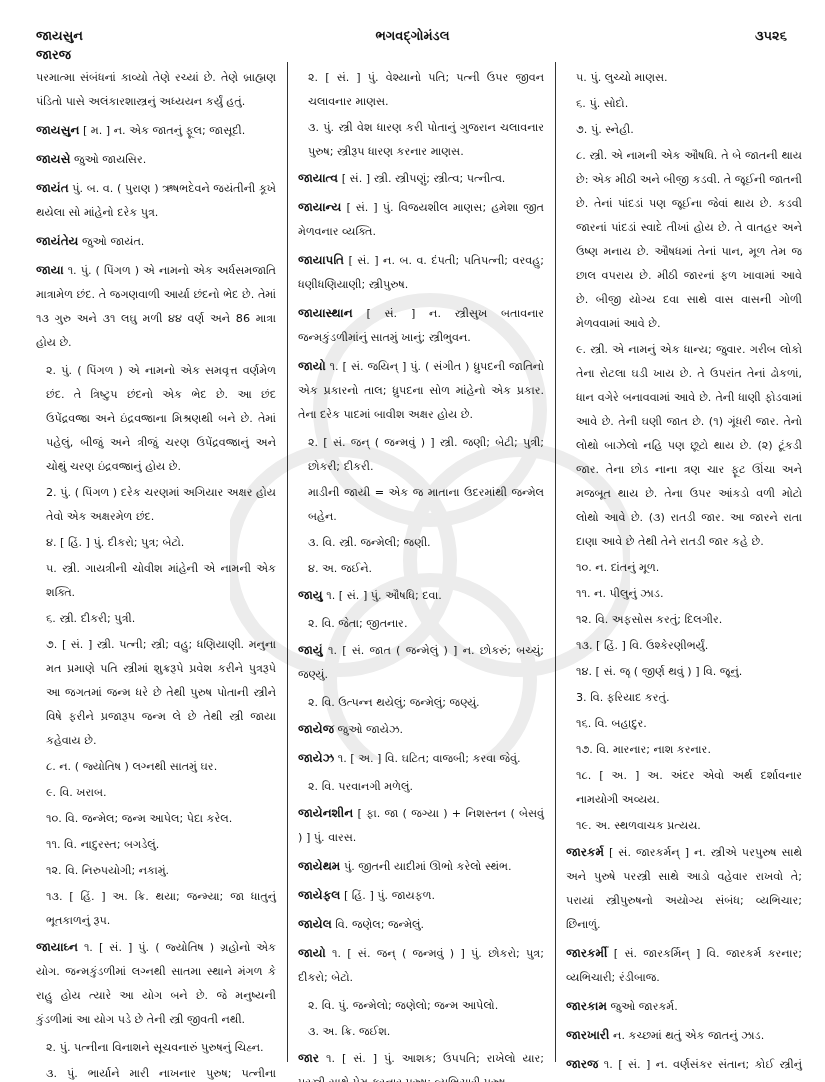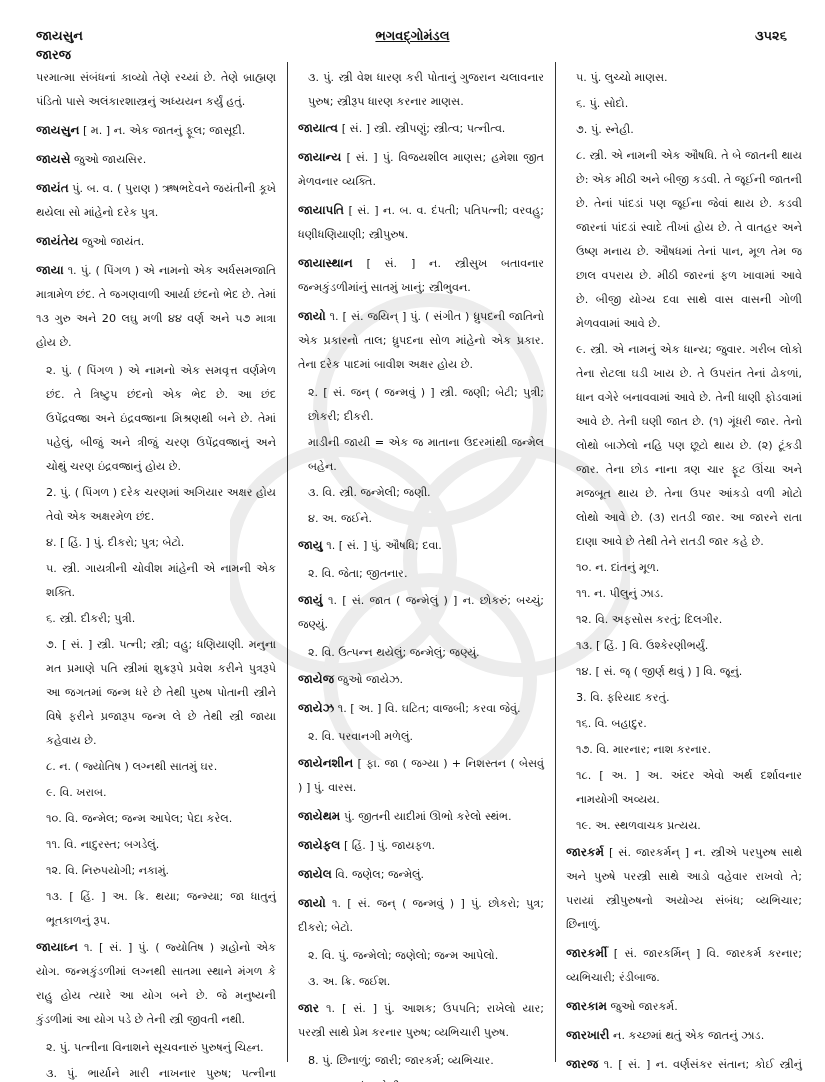--- a/index.html
+++ b/index.html
@@ -10,21 +10,21 @@
   .watermark {
     position: absolute; left: 230px; top: 260px; width: 400px; height: 500px;
     pointer-events: none; z-index: 0;
   }
   .header {
     position: absolute; top: 28px; left: 0; width: 825px; height: 20px;
     font-size: 13px; font-weight: bold;
   }
   .header .left { position: absolute; left: 36px; top: 0; }
   .header .left2 { position: absolute; left: 36px; top: 19px; }
-  .header .center { position: absolute; left: 0; width: 825px; text-align: center; top: 0; text-decoration: underline; }
+  .header .center { position: absolute; left: 0; width: 825px; text-align: center; top: 0; }
   .header .right { position: absolute; right: 38px; top: 0; }
   .col {
     position: absolute; top: 66px; font-size: 11.2px; line-height: 24px; z-index: 1;
     text-align: justify;
   }
   .col1 { left: 36px; width: 240px; }
   .col2 { left: 298px; width: 246px; }
   .col3 { left: 566px; width: 236px; }
   .rule { position: absolute; top: 62px; width: 1px; background: #333; height: 1000px; }
   .rule1 { left: 287px; }
@@ -55,40 +55,41 @@
 
 <div class="rule rule1"></div>
 <div class="rule rule2"></div>
 
 <div class="col col1">
     <div class="entry"><span>પરમાત્મા સંબંધનાં કાવ્યો તેણે રચ્યાં છે. તેણે બ્રાહ્મણ પંડિતો પાસે અલંકારશાસ્ત્રનું અધ્યયન કર્યું હતું.</span></div>
     <div class="entry"><span class="hw">જાયસુન</span> <span>[ મ. ] ન. એક જાતનું ફૂલ; જાસૂદી.</span></div>
     <div class="entry"><span class="hw">જાયસે</span> <span>જુઓ જાયસિર.</span></div>
     <div class="entry"><span class="hw">જાયંત</span> <span>પું. બ. વ. ( પુરાણ ) ઋષભદેવને જયંતીની કૂખે થયેલા સો માંહેનો દરેક પુત્ર.</span></div>
     <div class="entry"><span class="hw">જાયંતેય</span> <span>જુઓ જાયંત.</span></div>
-    <div class="entry"><span class="hw">જાયા</span> <span>૧. પું. ( પિંગળ ) એ નામનો એક અર્ધસમજાતિ માત્રામેળ છંદ. તે જગણવાળી આર્યા છંદનો ભેદ છે. તેમાં ૧૩ ગુરુ અને 20 લઘુ મળી ૪૪ વર્ણ અને ૫૭ માત્રા હોય છે.</span></div>
+    <div class="entry"><span class="hw">જાયા</span> <span>૧. પું. ( પિંગળ ) એ નામનો એક અર્ધસમજાતિ માત્રામેળ છંદ. તે જગણવાળી આર્યા છંદનો ભેદ છે. તેમાં ૧૩ ગુરુ અને ૩૧ લઘુ મળી ૪૪ વર્ણ અને 86 માત્રા હોય છે.</span></div>
     <div class="entry sense"><span>૨. પું. ( પિંગળ ) એ નામનો એક સમવૃત્ત વર્ણમેળ છંદ. તે ત્રિષ્ટુપ છંદનો એક ભેદ છે. આ છંદ ઉપેંદ્રવજ્રા અને ઇંદ્રવજ્રાના મિશ્રણથી બને છે. તેમાં પહેલું, બીજું અને ત્રીજું ચરણ ઉપેંદ્રવજ્રાનું અને ચોથું ચરણ ઇંદ્રવજ્રાનું હોય છે.</span></div>
     <div class="entry sense"><span>2. પું. ( પિંગળ ) દરેક ચરણમાં અગિયાર અક્ષર હોય તેવો એક અક્ષરમેળ છંદ.</span></div>
     <div class="entry sense"><span>૪. [ હિં. ] પું. દીકરો; પુત્ર; બેટો.</span></div>
     <div class="entry sense"><span>૫. સ્ત્રી. ગાયત્રીની ચોવીશ માંહેની એ નામની એક શક્તિ.</span></div>
     <div class="entry sense"><span>૬. સ્ત્રી. દીકરી; પુત્રી.</span></div>
     <div class="entry sense"><span>૭. [ સં. ] સ્ત્રી. પત્ની; સ્ત્રી; વહુ; ધણિયાણી. મનુના મત પ્રમાણે પતિ સ્ત્રીમાં શુક્રરૂપે પ્રવેશ કરીને પુત્રરૂપે આ જગતમાં જન્મ ધરે છે તેથી પુરુષ પોતાની સ્ત્રીને વિષે ફરીને પ્રજારૂપ જન્મ લે છે તેથી સ્ત્રી જાયા કહેવાય છે.</span></div>
     <div class="entry sense"><span>૮. ન. ( જ્યોતિષ ) લગ્નથી સાતમું ઘર.</span></div>
     <div class="entry sense"><span>૯. વિ. ખરાબ.</span></div>
     <div class="entry sense"><span>૧૦. વિ. જન્મેલ; જન્મ આપેલ; પેદા કરેલ.</span></div>
     <div class="entry sense"><span>૧૧. વિ. નાદુરસ્ત; બગડેલું.</span></div>
     <div class="entry sense"><span>૧૨. વિ. નિરુપયોગી; નકામું.</span></div>
     <div class="entry sense"><span>૧૩. [ હિં. ] અ. ક્રિ. થયા; જન્મ્યા; જા ધાતુનું ભૂતકાળનું રૂપ.</span></div>
     <div class="entry"><span class="hw">જાયાઘ્ન</span> <span>૧. [ સં. ] પું. ( જ્યોતિષ ) ગ્રહોનો એક યોગ. જન્મકુંડળીમાં લગ્નથી સાતમા સ્થાને મંગળ કે રાહુ હોય ત્યારે આ યોગ બને છે. જે મનુષ્યની કુંડળીમાં આ યોગ પડે છે તેની સ્ત્રી જીવતી નથી.</span></div>
     <div class="entry sense"><span>૨. પું. પત્નીના વિનાશને સૂચવનારું પુરુષનું ચિહ્ન.</span></div>
     <div class="entry sense"><span>૩. પું. ભાર્યાને મારી નાખનાર પુરુષ; પત્નીના વિનાશસૂચક લક્ષણવાળો પતિ.</span></div>
     <div class="entry"><span class="hw">જાયાજખમી</span> <span>વિ. ઘાયલ થયેલું.</span></div>
     <div class="entry"><span class="hw">જાયાજીવ</span> <span>૧. પું. એક જાતનું પક્ષી; બગલો.</span></div>
   </div>
 <div class="col col2">
+    <div class="entry sense"><span>૨. [ સં. ] પું. વેશ્યાનો પતિ; પત્ની ઉપર જીવન ચલાવનાર માણસ.</span></div>
     <div class="entry sense"><span>૩. પું. સ્ત્રી વેશ ધારણ કરી પોતાનું ગુજરાન ચલાવનાર પુરુષ; સ્ત્રીરૂપ ધારણ કરનાર માણસ.</span></div>
     <div class="entry"><span class="hw">જાયાત્વ</span> <span>[ સં. ] સ્ત્રી. સ્ત્રીપણું; સ્ત્રીત્વ; પત્નીત્વ.</span></div>
     <div class="entry"><span class="hw">જાયાન્ય</span> <span>[ સં. ] પું. વિજયશીલ માણસ; હમેશા જીત મેળવનાર વ્યક્તિ.</span></div>
     <div class="entry"><span class="hw">જાયાપતિ</span> <span>[ સં. ] ન. બ. વ. દંપતી; પતિપત્ની; વરવહુ; ધણીધણિયાણી; સ્ત્રીપુરુષ.</span></div>
     <div class="entry"><span class="hw">જાયાસ્થાન</span> <span>[ સં. ] ન. સ્ત્રીસુખ બતાવનાર જન્મકુંડળીમાંનું સાતમું ખાનું; સ્ત્રીભુવન.</span></div>
     <div class="entry"><span class="hw">જાયો</span> <span>૧. [ સં. જયિન્ ] પું. ( સંગીત ) ધ્રુપદની જાતિનો એક પ્રકારનો તાલ; ધ્રુપદના સોળ માંહેનો એક પ્રકાર. તેના દરેક પાદમાં બાવીશ અક્ષર હોય છે.</span></div>
     <div class="entry sense"><span>૨. [ સં. જન્ ( જન્મવું ) ] સ્ત્રી. જણી; બેટી; પુત્રી; છોકરી; દીકરી.</span></div>
     <div class="entry sense indent2"><span>માડીની જાયી = એક જ માતાના ઉદરમાંથી જન્મેલ બહેન.</span></div>
     <div class="entry sense"><span>૩. વિ. સ્ત્રી. જન્મેલી; જણી.</span></div>
     <div class="entry sense"><span>૪. અ. જઈને.</span></div>

